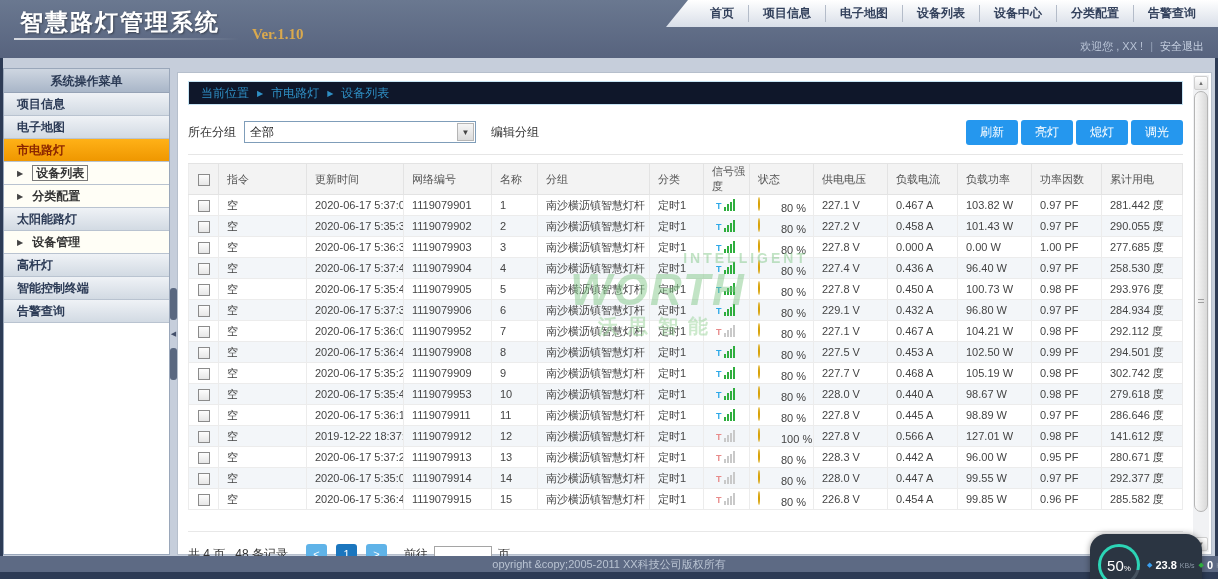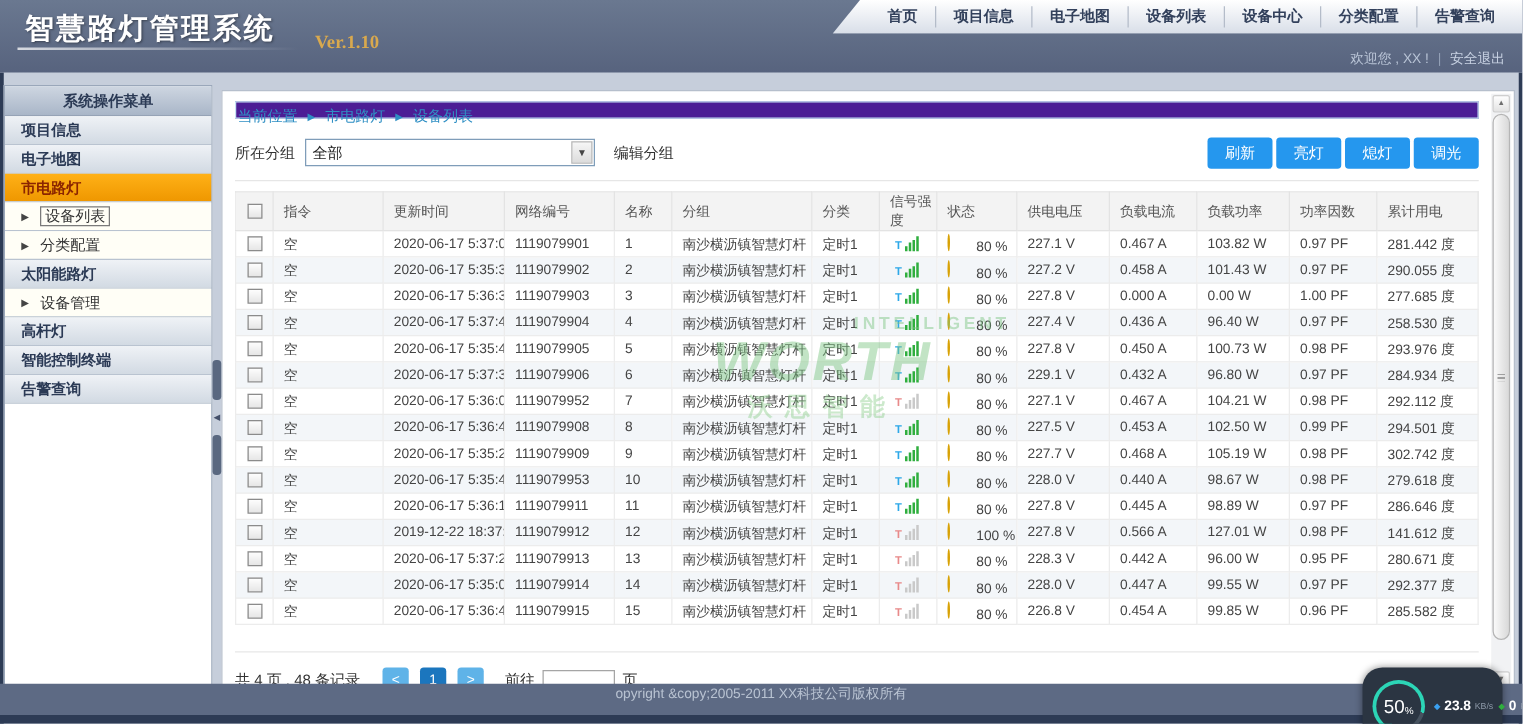--- a/index.html
+++ b/index.html
@@ -24,44 +24,44 @@
     clip-path:polygon(22px 0,100% 0,100% 100%,0 100%);
     display:flex; align-items:center; }
   .nav-item { padding:0 14px; color:#33415c; font-size:12px; font-weight:bold; cursor:pointer; white-space:nowrap; }
   .nav-item + .nav-item { border-left:1px solid #b4bcc9; }
   .welcome-row { position:absolute; right:14px; top:39px; color:#b9c4d6; font-size:11px;text-align:right; }
   .welcome-row .sep { margin:0 7px; color:#93a0b6; }
   .logout { color:#c7d1e2; cursor:pointer; }
   
   .edge-left, .edge-right { position:absolute; top:58px; bottom:0; width:3px; background:#2d3b55; z-index:2; }
   .edge-left { left:0; } .edge-right { right:0; }
-  .footer-bar { position:absolute; left:0; right:0; bottom:7px; height:25px; background:#5d6a84;
+  .footer-bar { position:absolute; left:0; right:0; bottom:7px; height:16px; background:#5d6a84;
     color:#b9c3d2; font-size:11px; text-align:center; line-height:16px; z-index:2; }
   .footer-dark { position:absolute; left:0; right:0; bottom:0; height:7px; background:#2d3b55; z-index:2; }
   
   .sidebar { position:absolute; left:3px; top:68px; width:167px; bottom:24px; background:#fff;
     border:1px solid #9aa7ba; z-index:2; }
   .sidebar-header { height:24px; line-height:24px; text-align:center; font-size:12px; font-weight:bold;
     color:#2b3a55; background:linear-gradient(#ced6e1,#a9b6c8); border-bottom:1px solid #96a3b6; }
   .side-item { height:23px; line-height:23px; padding-left:13px; font-size:12px; font-weight:bold;
     color:#2b3a55; background:linear-gradient(#eff2f6,#d2dae3); border-bottom:1px solid #b9c3d0; cursor:pointer; }
   .side-item.active { background:linear-gradient(#ffb117,#ef9700); color:#8b2500; }
-  .side-item.sub { background:#fffef6; font-weight:normal; color:#333; }
+  .side-item.sub { background:#fffef6; font-weight:bold; color:#333; }
   .side-item .tri { font-size:8px; color:#444; margin-right:9px; vertical-align:1px; }
   .side-item .boxed { border:1px solid #7a7a7a; padding:0 3px; }
   .collapse-handle { position:absolute; left:170px; top:288px; width:7px; height:92px; z-index:4; }
   .collapse-handle .cap { width:7px; height:32px; background:#5a6880; border-radius:3px; }
   .collapse-handle .mid { height:28px; display:flex; align-items:center; justify-content:center;
     color:#44506a; font-size:7px; cursor:pointer; }
   
   .panel { position:absolute; left:177px; top:72px; width:1035px; bottom:24px; background:#fff;
     border:1px solid #b6bfcc; z-index:2; }
   .panel-inner { position:absolute; left:10px; right:28px; top:8px; bottom:6px; }
-  .breadcrumb { height:14px; line-height:22px; background:#4c1d95; border:1px solid #c6e4f4;
-    color:#2f8fc4; font-size:12px; padding-left:1px; }
+  .breadcrumb { height:24px; line-height:22px; background:#0f172a; border:1px solid #c6e4f4;
+    color:#2f8fc4; font-size:12px; padding-left:12px; }
   .breadcrumb .bc-sep { font-size:8px; margin:0 8px; vertical-align:1px; }
   .bc-item { cursor:pointer; }
   .filter-row { margin-top:13px; height:28px; display:flex; align-items:center; }
   .filter-label { color:#333; font-size:12px; margin-right:8px; }
   .select-box { width:232px; height:22px; border:1px solid #7f9db9; background:#fff; display:flex;
     align-items:center; cursor:pointer; position:relative; }
   .select-value { flex:1; padding-left:5px; font-size:12px; color:#222; }
   .select-arrow { width:17px; height:18px; margin-right:1px; background:linear-gradient(#f6f6f6,#dcdcdc);
     border:1px solid #b5b5b5; display:flex; align-items:center; justify-content:center;
     font-size:8px; color:#444; }

